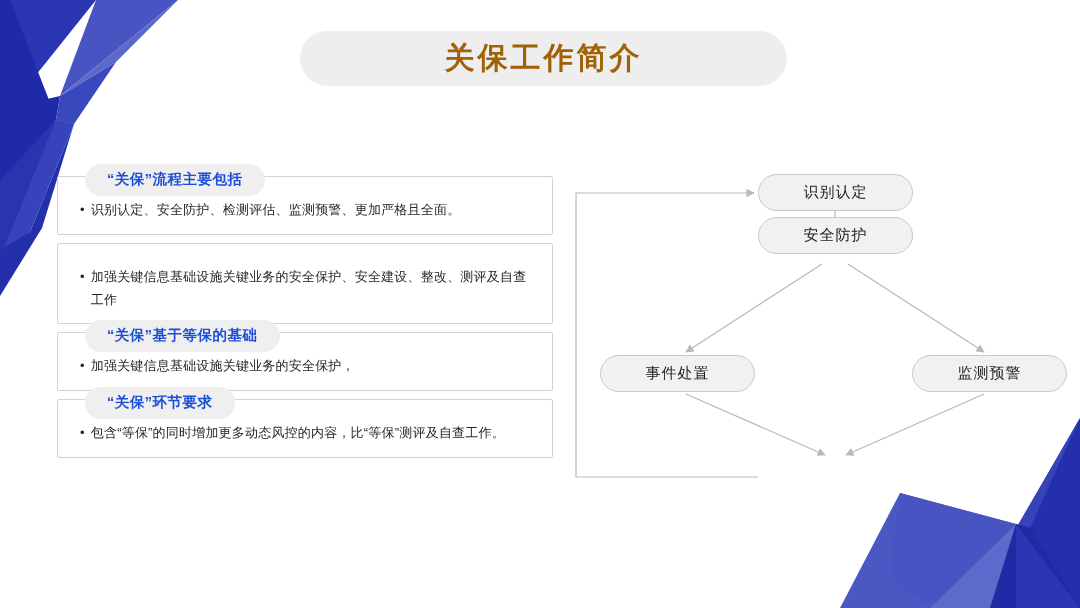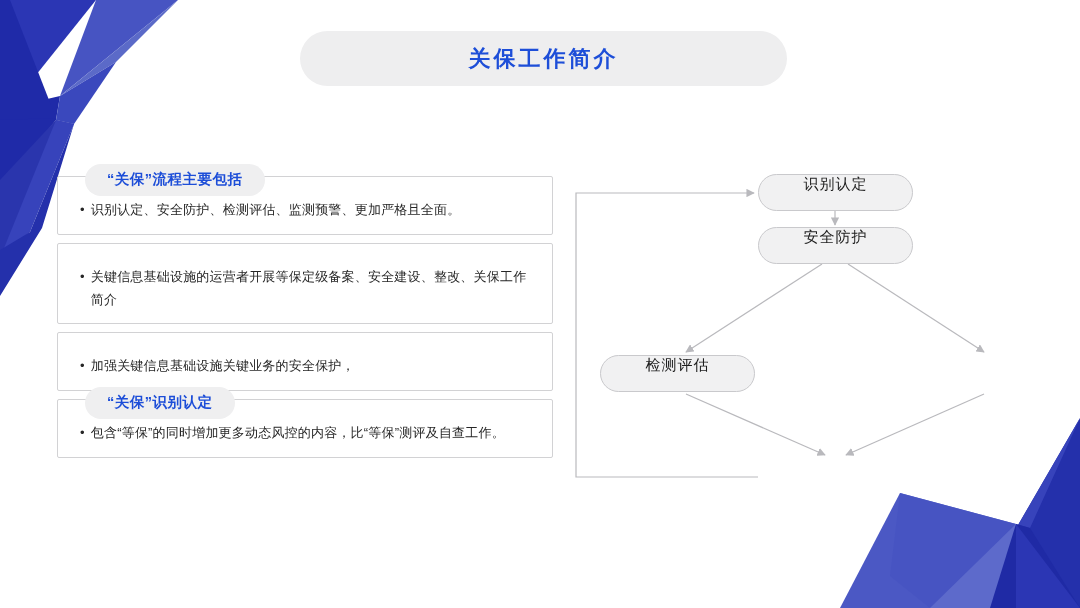--- a/index.html
+++ b/index.html
@@ -30,23 +30,23 @@
     top: 31px;
     width: 487px;
     height: 55px;
     background: #eeeeef;
     border-radius: 28px;
     display: flex;
     align-items: center;
     justify-content: center;
   }
   .title-text {
-    font-size: 22px;
+    font-size: 30px;
     font-weight: bold;
-    color: #1d4ed8;
+    color: #a16207;
     letter-spacing: 3px;
     font-family: "Liberation Sans", "DejaVu Sans", sans-serif;
   }
 
   
   .left-panel {
     position: absolute;
     left: 57px;
     top: 176px;
     width: 496px;
@@ -101,28 +101,29 @@
     width: 500px;
     height: 350px;
   }
   .flow-svg { position: absolute; left: 0; top: 0; }
   .node {
     position: absolute;
     background: #f1f1f2;
     border: 1px solid #c9c9cc;
     border-radius: 20px;
     display: flex;
+    align-items: center;
     justify-content: center;
     font-size: 15px;
     color: #1c1c1c;
     letter-spacing: 1px;
     box-sizing: border-box;
   }
   .node-identify { left: 188px; top: 14px;  width: 155px; height: 37px; }
-  .node-protect  { left: 188px; top: 67px;  width: 155px; height: 37px; }
+  .node-protect  { left: 188px; top: 57px;  width: 155px; height: 37px; }
   .node-assess   { left: 30px;  top: 195px; width: 155px; height: 37px; }
   .node-monitor  { left: 342px; top: 195px; width: 155px; height: 37px; }
   .node-incident { left: 188px; top: 298px; width: 155px; height: 37px; }
 </style>
 </head>
 <body>
 
 <svg class="deco deco-tl" viewBox="0 0 260 330" preserveAspectRatio="none">
   <polygon points="0,0 96,0 0,120" fill="#2b36b4"></polygon>
   <polygon points="96,0 178,0 60,96" fill="#4754c2"></polygon>
@@ -158,36 +159,37 @@
         <span class="bullet-dot">•</span>
         <span class="bullet-text">识别认定、安全防护、检测评估、监测预警、更加严格且全面。</span>
       </div>
     </div>
   </div>
 
   <div class="section">
     <div class="section-box">
       <div class="section-body">
         <span class="bullet-dot">•</span>
-        <span class="bullet-text">关键信息基础设施的运营者开展等保定级备案、安全建设、整改、关保工作简介</span>
-      </div>
-    </div>
-  </div>
-
-  <div class="section">
+        <span class="bullet-text">加强关键信息基础设施关键业务的安全保护、安全建设、整改、测评及自查工作</span>
+      </div>
+    </div>
+  </div>
+
+  <div class="section">
+    <div class="section-head">“关保”基于等保的基础</div>
     <div class="section-box">
       <div class="section-body">
         <span class="bullet-dot">•</span>
         <span class="bullet-text">加强关键信息基础设施关键业务的安全保护，</span>
       </div>
     </div>
   </div>
 
   <div class="section">
-    <div class="section-head">“关保”识别认定</div>
+    <div class="section-head">“关保”环节要求</div>
     <div class="section-box">
       <div class="section-body">
         <span class="bullet-dot">•</span>
         <span class="bullet-text">包含“等保”的同时增加更多动态风控的内容，比“等保”测评及自查工作。</span>
       </div>
     </div>
   </div>
 
 </div>
 
@@ -213,16 +215,19 @@
     <path d="M 188 317 L 6 317 L 6 33 L 184 33" fill="none" stroke="#b9b9bd" stroke-width="1.2" marker-end="url(#ah)"></path>
   </svg>
 
   <div class="node node-identify">
     <span>识别认定</span>
   </div>
   <div class="node node-protect">
     <span>安全防护</span>
   </div>
   <div class="node node-assess">
-    <span>检测评估</span>
+    <span>事件处置</span>
+  </div>
+  <div class="node node-monitor">
+    <span>监测预警</span>
   </div>
 
 </div>
 
 </body></html>

